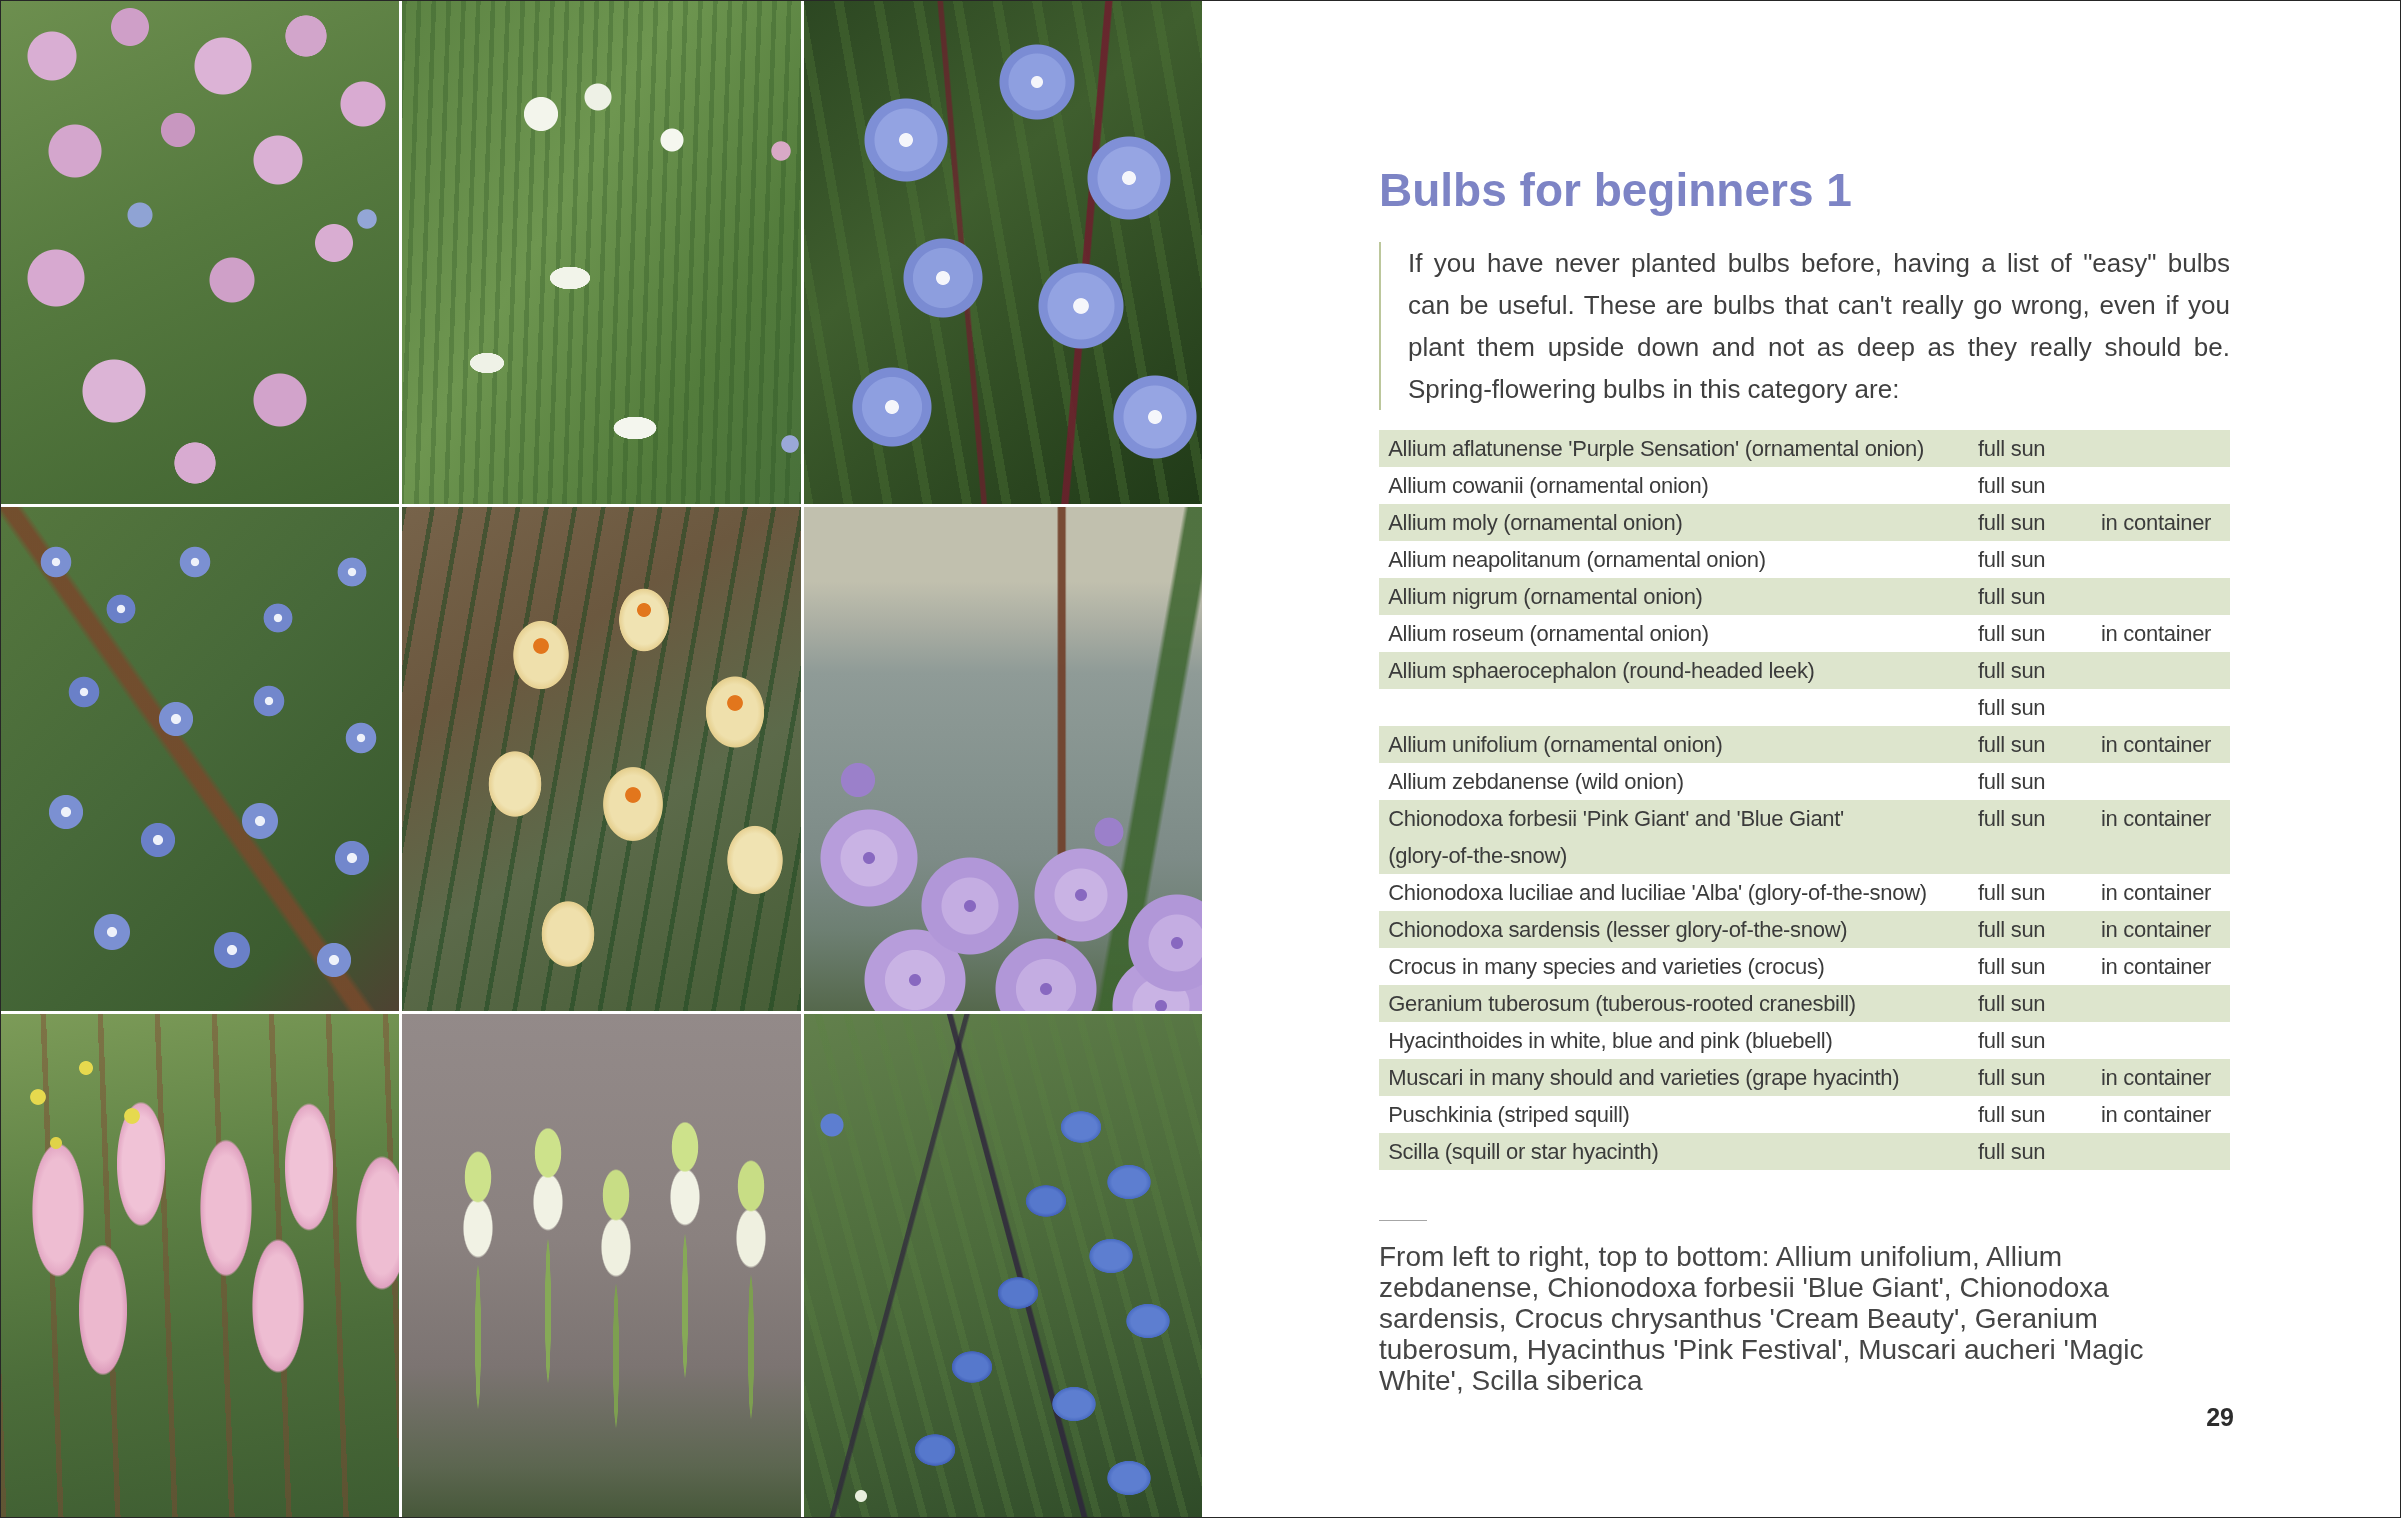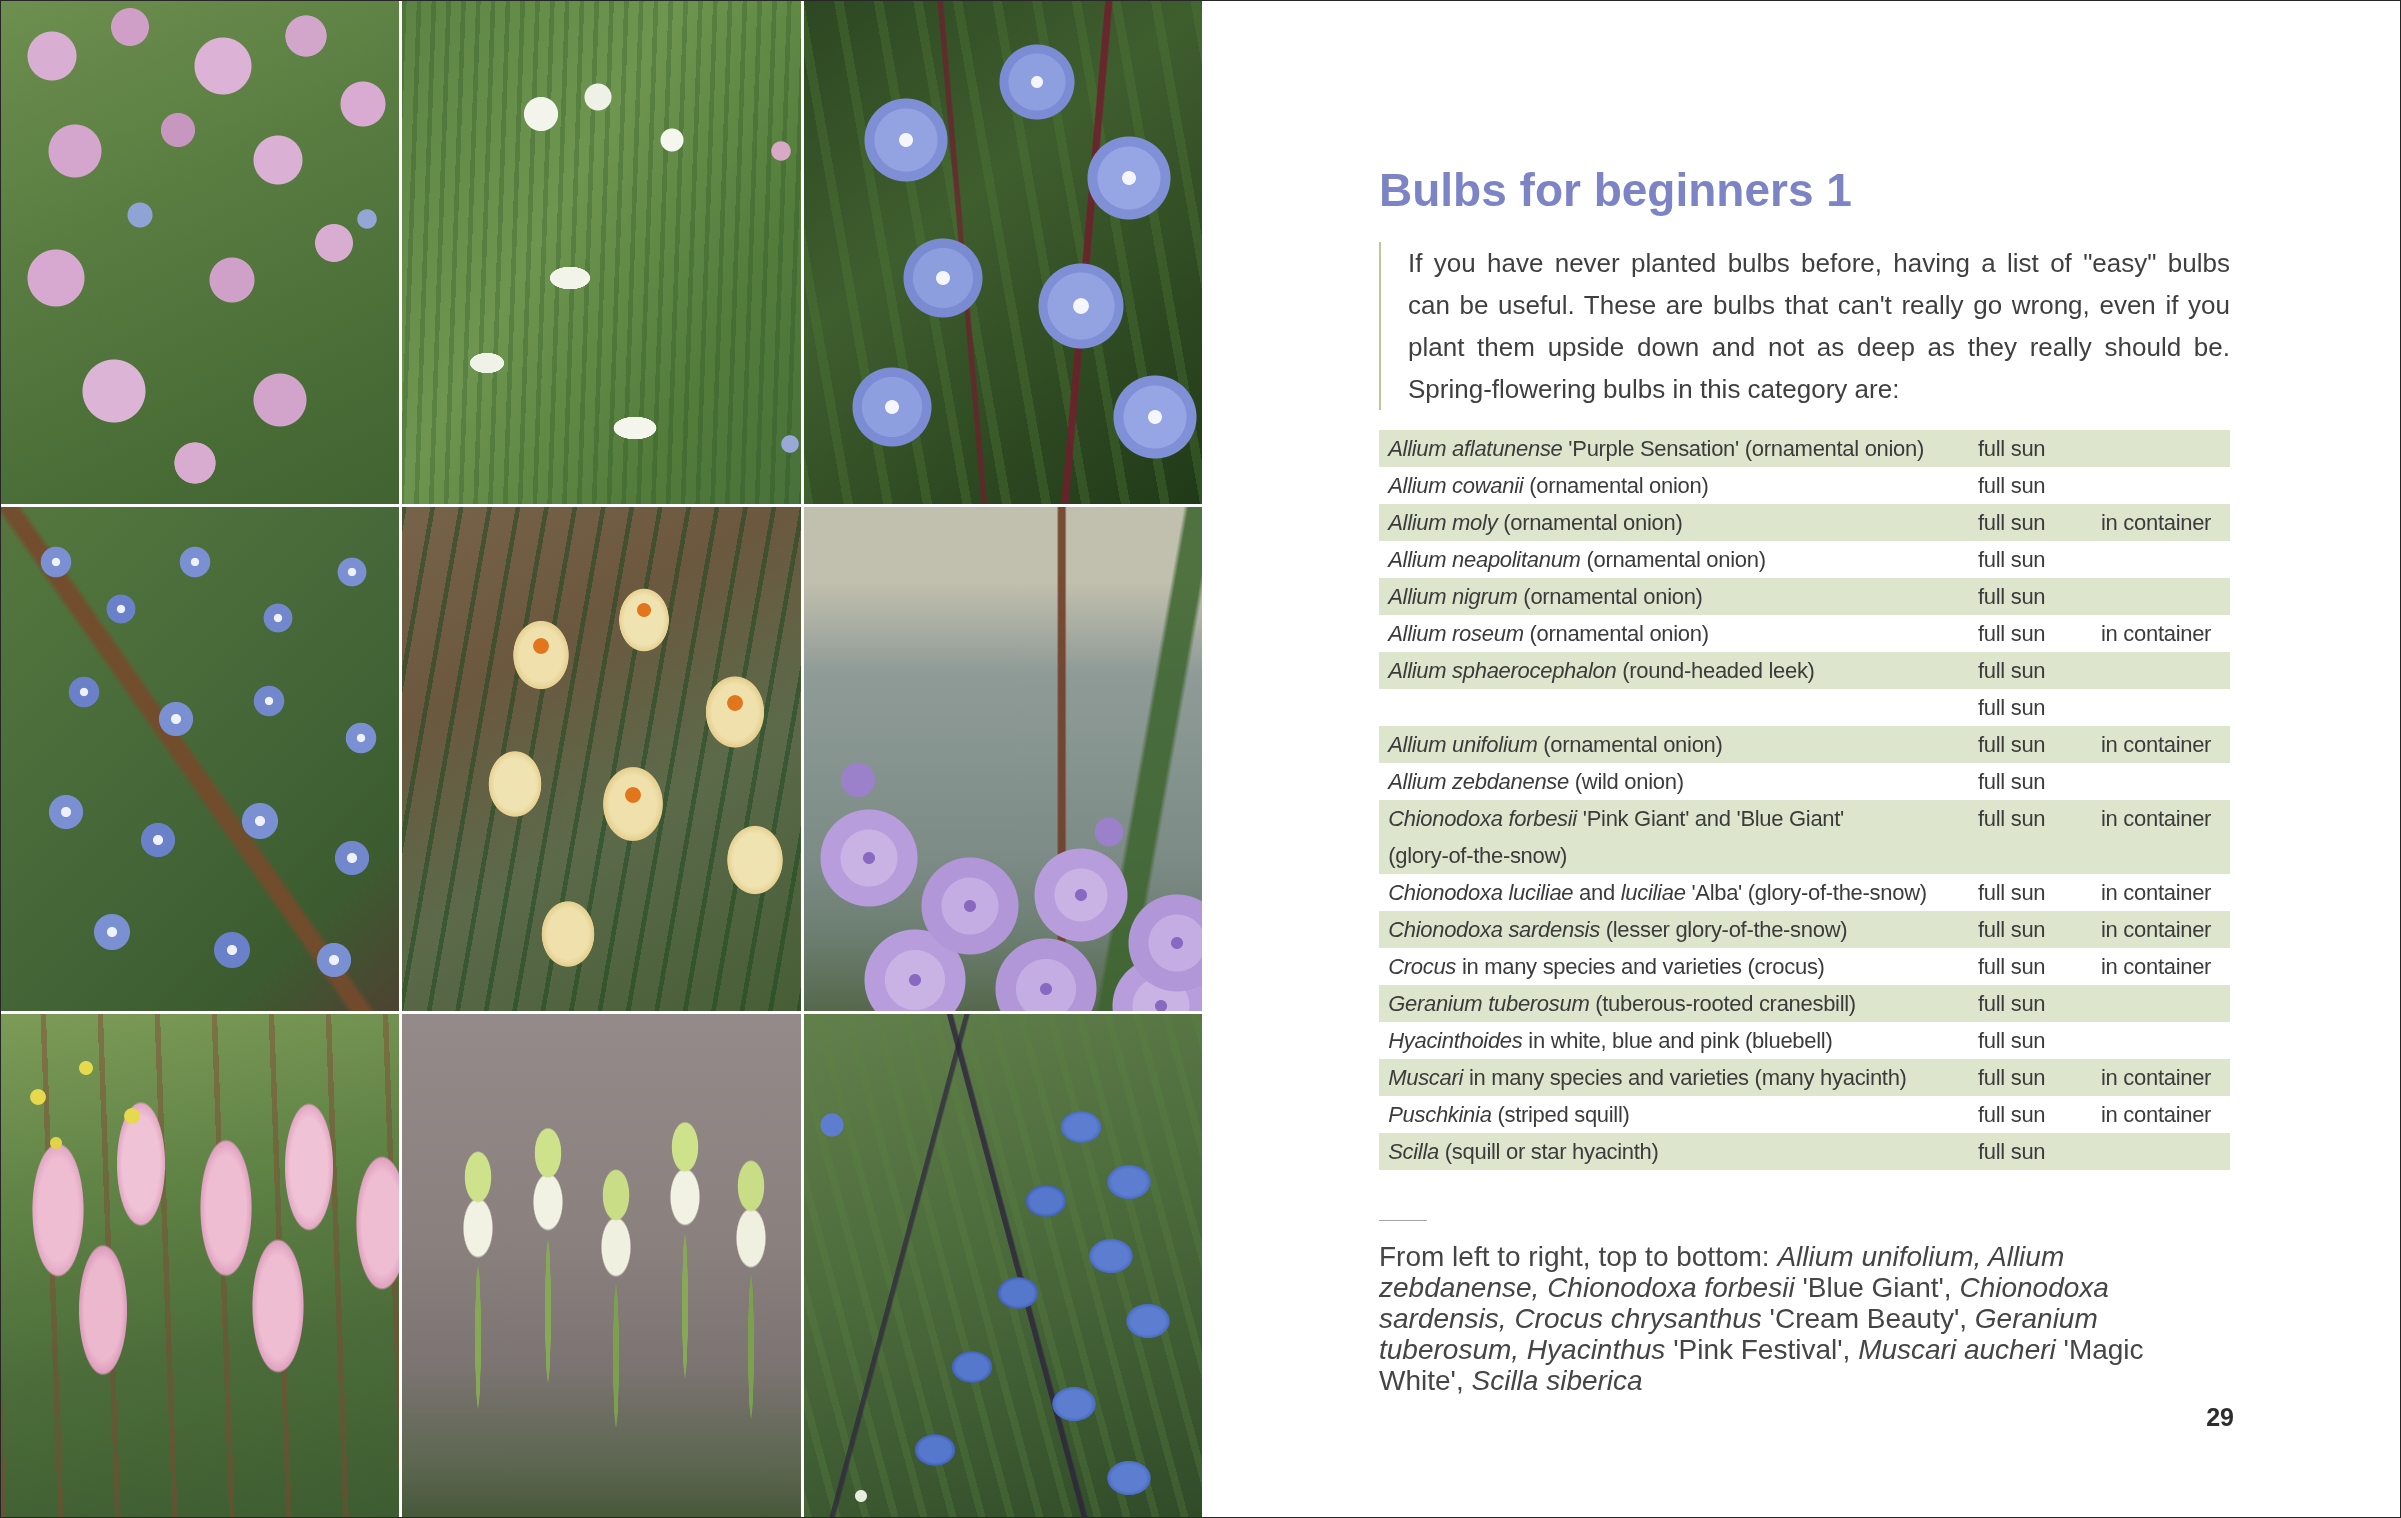--- a/index.html
+++ b/index.html
@@ -168,21 +168,21 @@
   }
   .intro{
     margin:0 0 20.3px 0;width:822px;border-left:2.8px solid #bcc79c;padding-left:27px;
     font-size:26px;line-height:42px;color:#3f3f3f;text-align:justify;
   }
   .btable{width:851px;font-size:22px;letter-spacing:-0.3px;color:#3b3b3b;}
   .trow{position:relative;padding-left:9.2px;line-height:37px;min-height:37px;box-sizing:border-box;}
   .trow.green{background:#dde5cd;}
   .trow.white{background:#ffffff;}
   .tname{display:inline-block;width:578px;vertical-align:top;white-space:nowrap;}
-  .it{font-style:italic;}
+  .it{}
   .tsun{position:absolute;left:599px;top:0;height:37px;line-height:37px;white-space:nowrap;}
   .tcont{position:absolute;left:722px;top:0;height:37px;line-height:37px;white-space:nowrap;}
   .divider{width:48px;border-top:1.8px solid #a6a6a6;margin:50px 0 20.3px 0;}
   .caption{margin:0;width:813px;font-size:28px;line-height:31px;color:#454545;}
   .pagenum{position:absolute;right:166px;top:1402px;font-size:25px;font-weight:700;color:#2d2d2d;}
 </style>
 </head>
 <body>
 
 <div id="app">
@@ -211,21 +211,21 @@
         <div class="trow green"><div class="tname"><span class="it">Allium sphaerocephalon</span><span> (round-headed leek)</span></div><div class="tsun">full sun</div><div class="tcont"></div></div>
         <div class="trow white"><div class="tsun">full sun</div><div class="tcont"></div></div>
         <div class="trow green"><div class="tname"><span class="it">Allium unifolium</span><span> (ornamental onion)</span></div><div class="tsun">full sun</div><div class="tcont">in container</div></div>
         <div class="trow white"><div class="tname"><span class="it">Allium zebdanense</span><span> (wild onion)</span></div><div class="tsun">full sun</div><div class="tcont"></div></div>
         <div class="trow green"><div class="tname wrap2"><span class="it">Chionodoxa forbesii</span><span> 'Pink Giant' and 'Blue Giant'</span><br><span>(glory-of-the-snow)</span></div><div class="tsun">full sun</div><div class="tcont">in container</div></div>
         <div class="trow white"><div class="tname"><span class="it">Chionodoxa luciliae</span><span> and </span><span class="it">luciliae</span><span> 'Alba' (glory-of-the-snow)</span></div><div class="tsun">full sun</div><div class="tcont">in container</div></div>
         <div class="trow green"><div class="tname"><span class="it">Chionodoxa sardensis</span><span> (lesser glory-of-the-snow)</span></div><div class="tsun">full sun</div><div class="tcont">in container</div></div>
         <div class="trow white"><div class="tname"><span class="it">Crocus</span><span> in many species and varieties (crocus)</span></div><div class="tsun">full sun</div><div class="tcont">in container</div></div>
         <div class="trow green"><div class="tname"><span class="it">Geranium tuberosum</span><span> (tuberous-rooted cranesbill)</span></div><div class="tsun">full sun</div><div class="tcont"></div></div>
         <div class="trow white"><div class="tname"><span class="it">Hyacinthoides</span><span> in white, blue and pink (bluebell)</span></div><div class="tsun">full sun</div><div class="tcont"></div></div>
-        <div class="trow green"><div class="tname"><span class="it">Muscari</span><span> in many species and varieties (many hyacinth)</span></div><div class="tsun">full sun</div><div class="tcont">in container</div></div>
+        <div class="trow green"><div class="tname"><span class="it">Muscari</span><span> in many should and varieties (grape hyacinth)</span></div><div class="tsun">full sun</div><div class="tcont">in container</div></div>
         <div class="trow white"><div class="tname"><span class="it">Puschkinia</span><span> (striped squill)</span></div><div class="tsun">full sun</div><div class="tcont">in container</div></div>
         <div class="trow green"><div class="tname"><span class="it">Scilla</span><span> (squill or star hyacinth)</span></div><div class="tsun">full sun</div><div class="tcont"></div></div>
       </div>
     <div class="divider"></div>
     <p class="caption"><span>From left to right, top to bottom: </span><span class="it">Allium unifolium, Allium zebdanense, Chionodoxa forbesii</span><span> 'Blue Giant', </span><span class="it">Chionodoxa sardensis, Crocus chrysanthus</span><span> 'Cream Beauty', </span><span class="it">Geranium tuberosum,</span><span> </span><span class="it">Hyacinthus</span><span> 'Pink Festival', </span><span class="it">Muscari aucheri</span><span> 'Magic White', </span><span class="it">Scilla siberica</span></p>
     <div class="pagenum">29</div>
   </div>
 </div>
 
 

